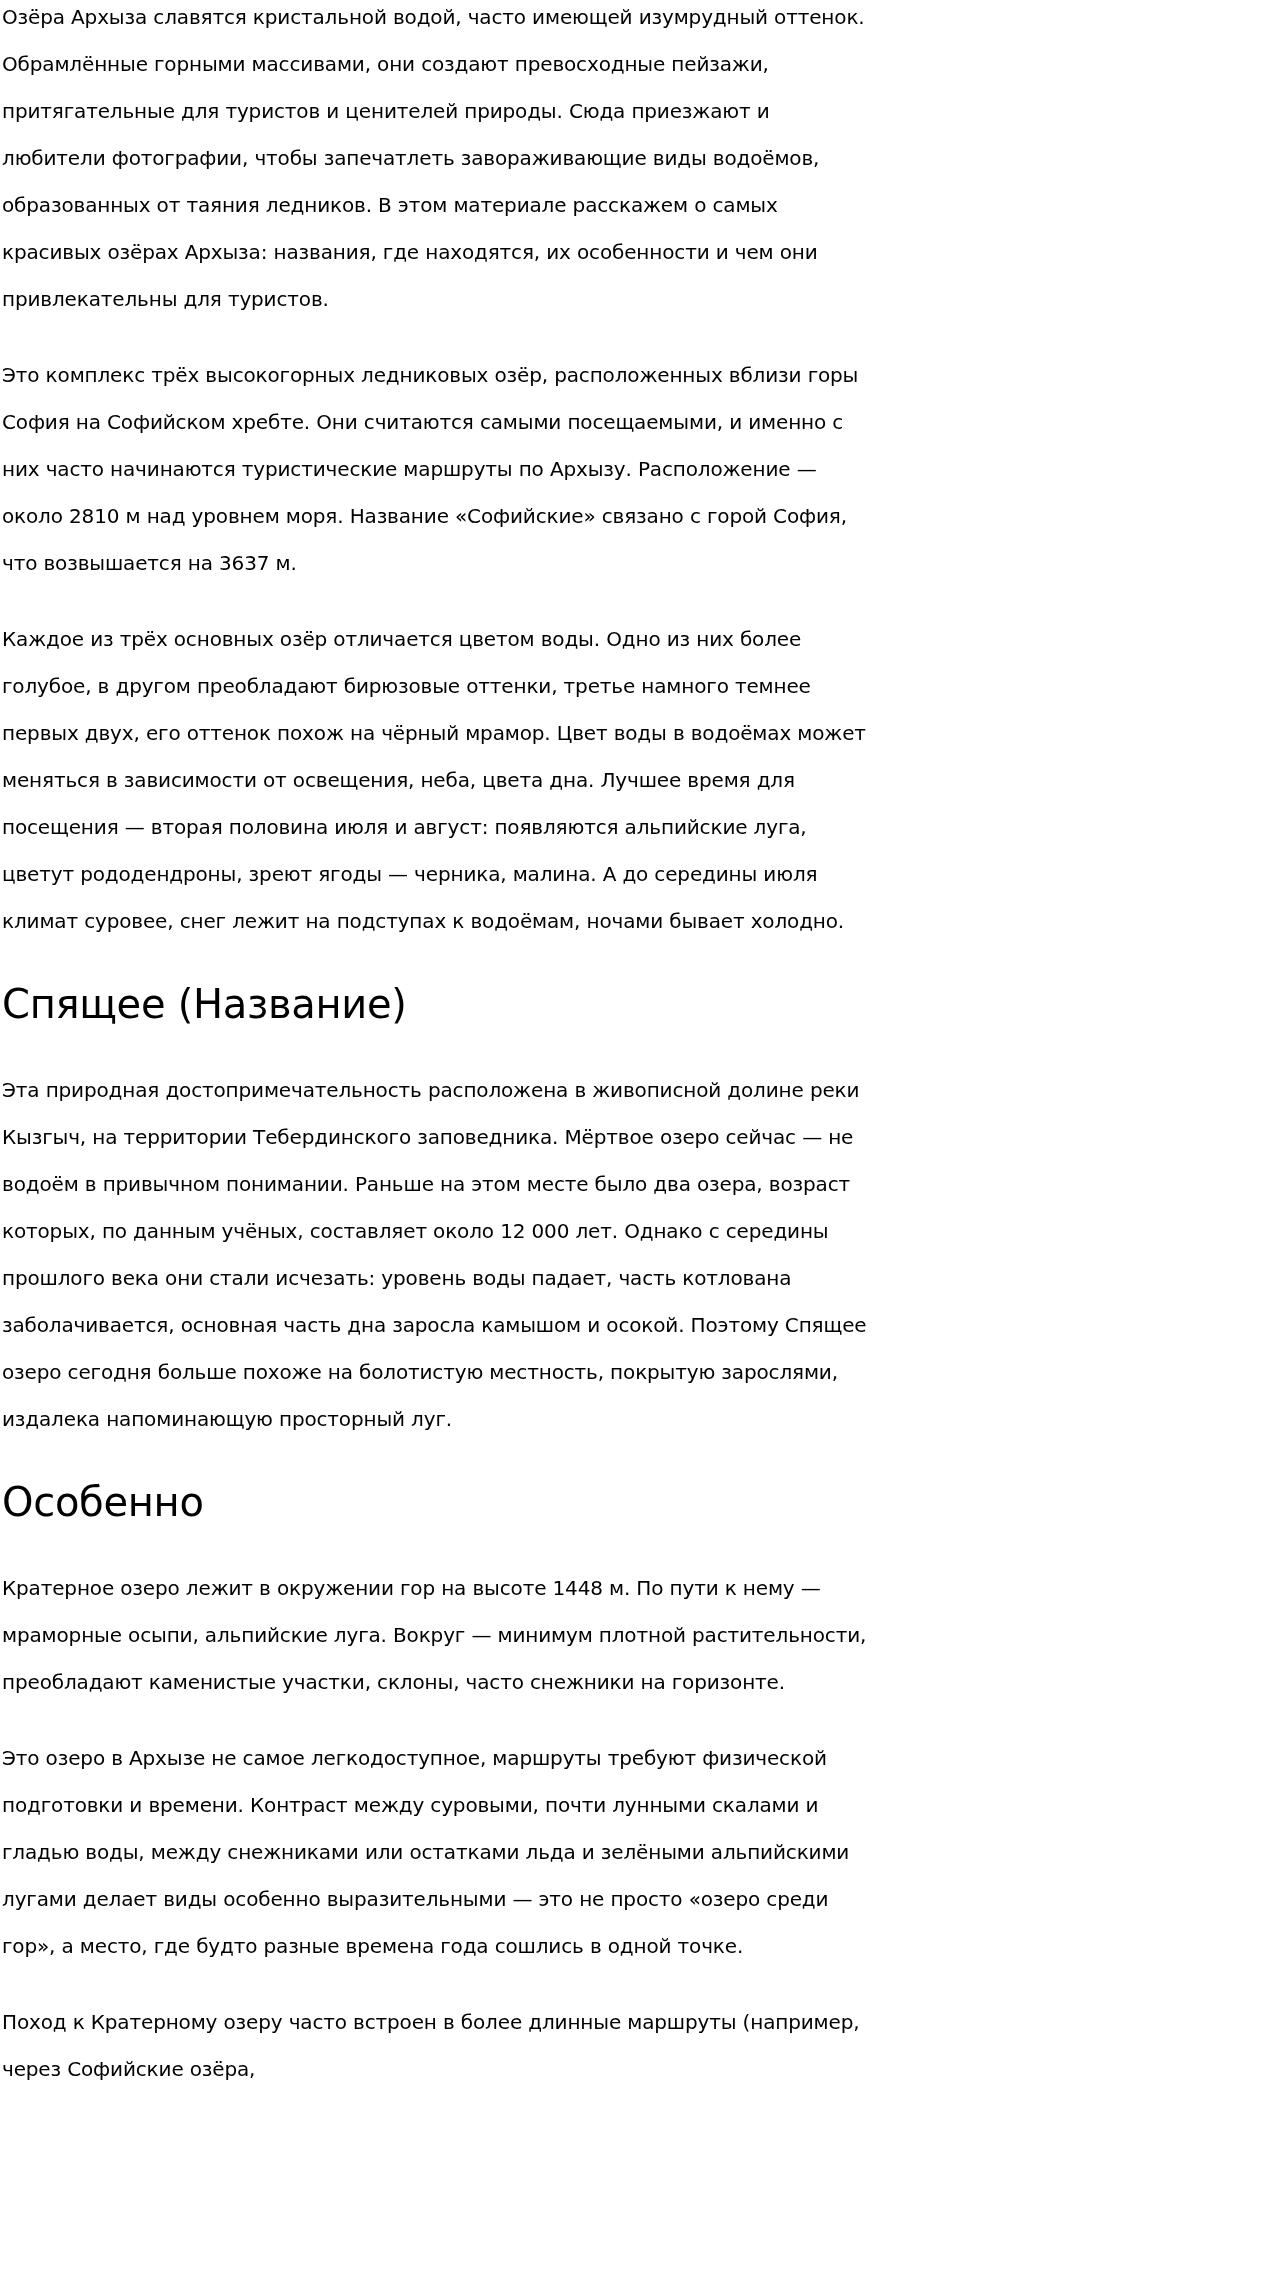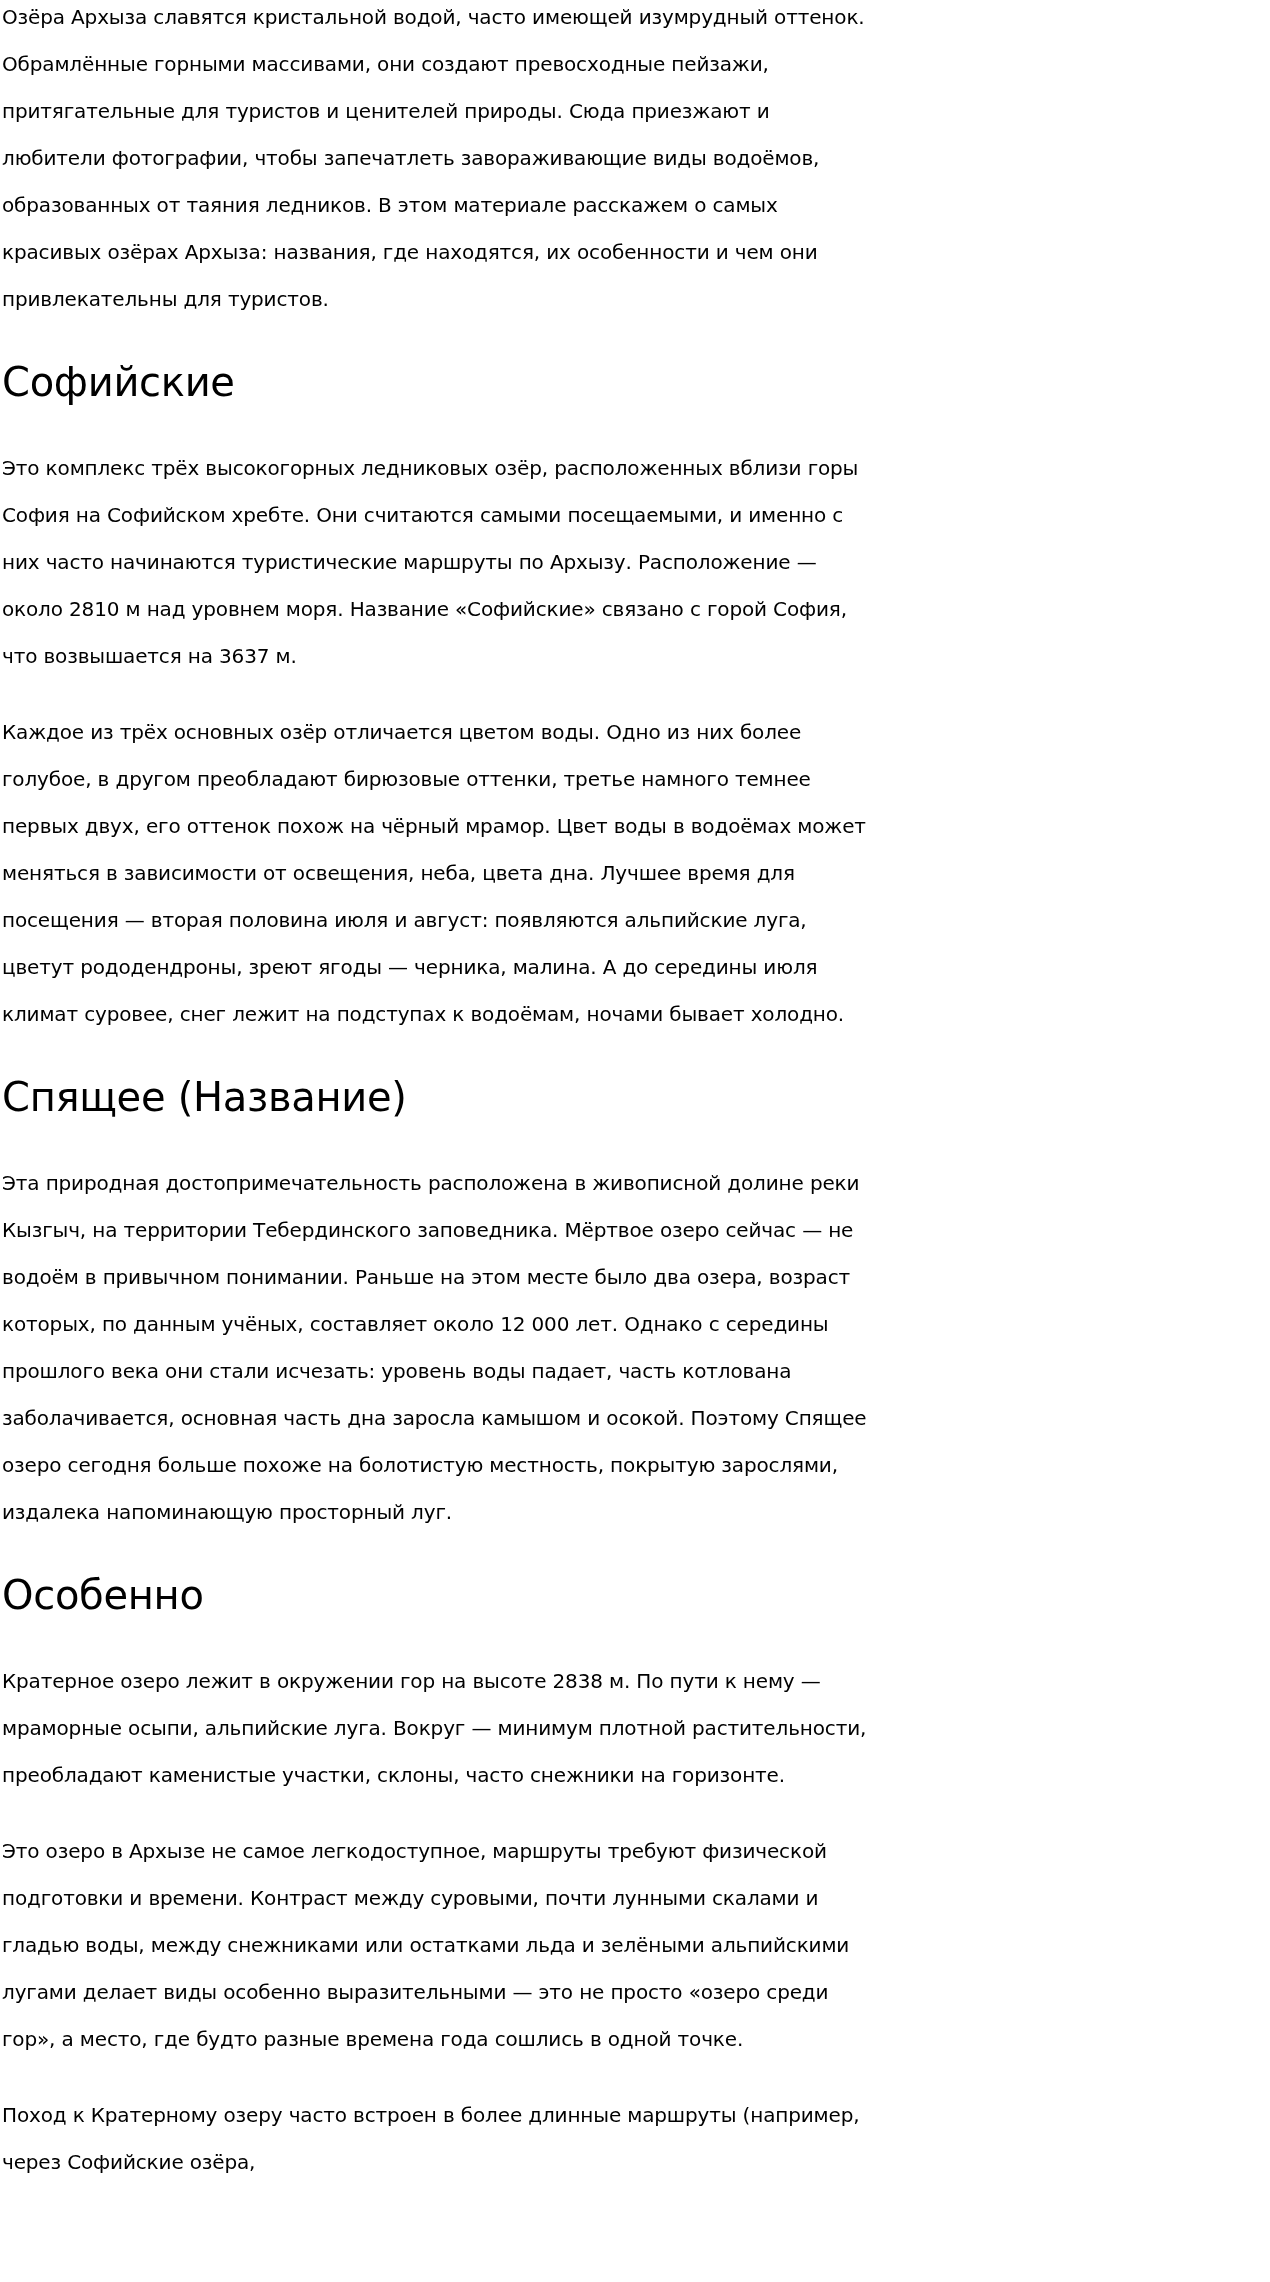--- a/index.html
+++ b/index.html
@@ -36,24 +36,23 @@
     letter-spacing: -0.3px;
     margin: 36px 0 40px 0;
   }
 </style>
 </head>
 <body>
 
 <article data-name="article">
   <p data-name="intro-paragraph">Озёра Архыза славятся кристальной водой, часто имеющей изумрудный оттенок. Обрамлённые горными массивами, они создают превосходные пейзажи, притягательные для туристов и ценителей природы. Сюда приезжают и любители фотографии, чтобы запечатлеть завораживающие виды водоёмов, образованных от таяния ледников. В этом материале расскажем о самых красивых озёрах Архыза: названия, где находятся, их особенности и чем они привлекательны для туристов.</p>
 
-  <h2 data-name="section-heading-sofiyskie">Софийские</h2>
   <p data-name="paragraph">Это комплекс трёх высокогорных ледниковых озёр, расположенных вблизи горы София на Софийском хребте. Они считаются самыми посещаемыми, и именно с них часто начинаются туристические маршруты по Архызу. Расположение — около 2810 м над уровнем моря. Название «Софийские» связано с горой София, что возвышается на 3637 м.</p>
   <p data-name="paragraph">Каждое из трёх основных озёр отличается цветом воды. Одно из них более голубое, в другом преобладают бирюзовые оттенки, третье намного темнее первых двух, его оттенок похож на чёрный мрамор. Цвет воды в водоёмах может меняться в зависимости от освещения, неба, цвета дна. Лучшее время для посещения — вторая половина июля и август: появляются альпийские луга, цветут рододендроны, зреют ягоды — черника, малина. А до середины июля климат суровее, снег лежит на подступах к водоёмам, ночами бывает холодно.</p>
 
   <h2 data-name="section-heading-spyashchee-myortvoe">Спящее (Название)</h2>
   <p data-name="paragraph">Эта природная достопримечательность расположена в живописной долине реки Кызгыч, на территории Тебердинского заповедника. Мёртвое озеро сейчас — не водоём в привычном понимании. Раньше на этом месте было два озера, возраст которых, по данным учёных, составляет около 12 000 лет. Однако с середины прошлого века они стали исчезать: уровень воды падает, часть котлована заболачивается, основная часть дна заросла камышом и осокой. Поэтому Спящее озеро сегодня больше похоже на болотистую местность, покрытую зарослями, издалека напоминающую просторный луг.</p>
 
   <h2 data-name="section-heading-kraternoe">Особенно</h2>
-  <p data-name="paragraph">Кратерное озеро лежит в окружении гор на высоте 2838 м. По пути к нему — мраморные осыпи, альпийские луга. Вокруг — минимум плотной растительности, преобладают каменистые участки, склоны, часто снежники на горизонте.</p>
+  <p data-name="paragraph">Кратерное озеро лежит в окружении гор на высоте 1448 м. По пути к нему — мраморные осыпи, альпийские луга. Вокруг — минимум плотной растительности, преобладают каменистые участки, склоны, часто снежники на горизонте.</p>
   <p data-name="paragraph">Это озеро в Архызе не самое легкодоступное, маршруты требуют физической подготовки и времени. Контраст между суровыми, почти лунными скалами и гладью воды, между снежниками или остатками льда и зелёными альпийскими лугами делает виды особенно выразительными — это не просто «озеро среди гор», а место, где будто разные времена года сошлись в одной точке.</p>
   <p data-name="paragraph-truncated">Поход к Кратерному озеру часто встроен в более длинные маршруты (например, через Софийские озёра,</p>
 </article>
 
 </body></html>

